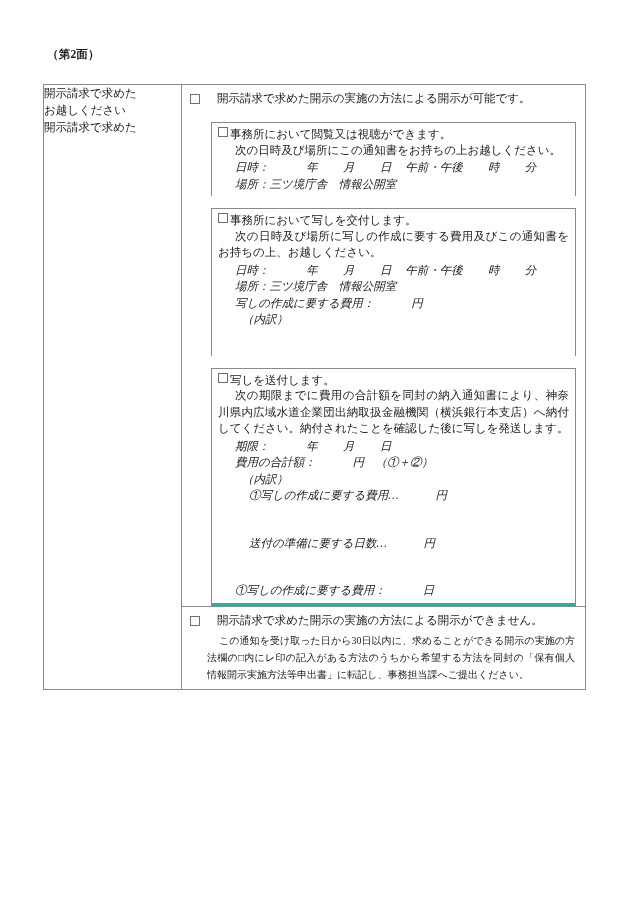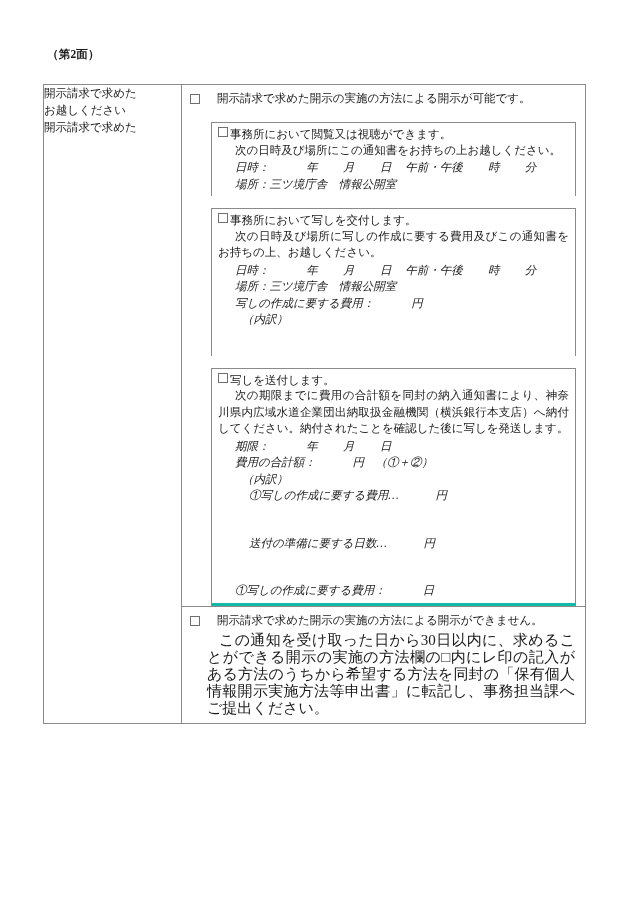--- a/index.html
+++ b/index.html
@@ -123,21 +123,21 @@
     font-style: italic;
   }
   .sb-line.indent2 { padding-left: 24px; }
   .sb-line.indent3 { padding-left: 31px; }
   .gap-md { height: 24px; }
   .gap-lg { height: 31px; }
 
   
   .opt-body {
     padding: 0 10px 6px 25px;
-    font-size: 15px;
+    font-size: 10px;
     line-height: 17px;
     text-align: justify;
   }
   .opt-body .first { text-indent: 12px; }
 
   .sp2 { display: inline-block; width: 2.2em; }
   .sp3 { display: inline-block; width: 3.2em; }
   .sp1 { display: inline-block; width: 1.2em; }
 </style>
 </head>

